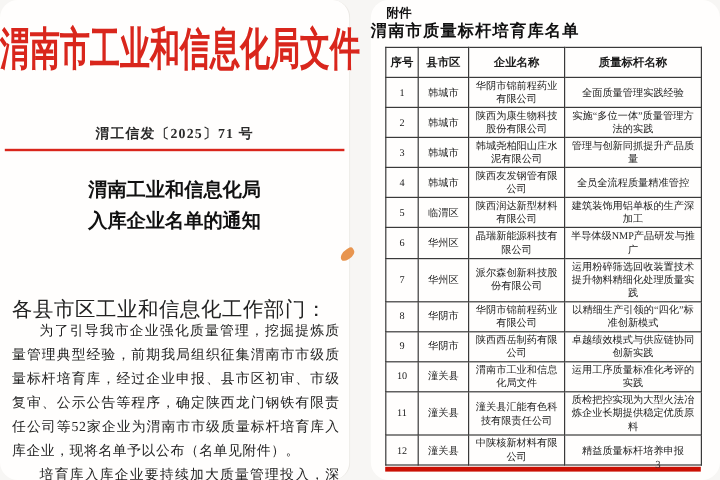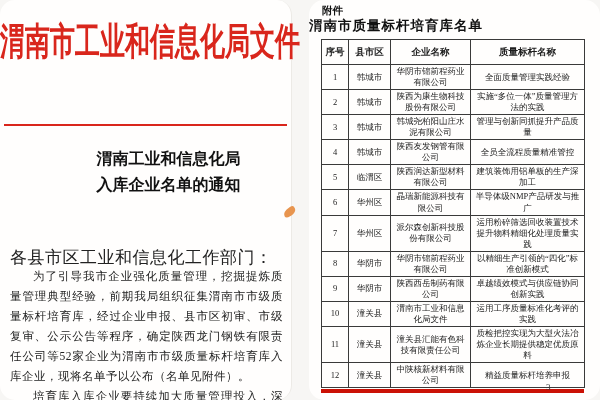--- a/index.html
+++ b/index.html
@@ -27,21 +27,21 @@
     text-align:center; font-size:11.5px; color:#2a2a2a;
     font-weight:bold; letter-spacing:1px;
   }
   .red-rule {
     position:absolute; top:124px; left:4px; right:4px; height:2px;
     background:#d9261c;
   }
   .doc-title {
     position:absolute; top:146px; left:0; width:100%;
     text-align:center; font-size:16px; font-weight:bold;
-    line-height:26px; color:#111;margin-left:23px;
+    line-height:26px; color:#111;
   }
   .salutation {
     position:absolute; top:246px; left:10px; right:8px;
     font-size:17px; color:#222; letter-spacing:0.5px;
   }
   .body-text {
     position:absolute; top:266px; left:10px; right:8px;
     font-size:11.5px; line-height:20px; color:#222;
     text-align:justify; letter-spacing:0.5px;
   }
@@ -87,20 +87,21 @@
   .page-num {
     position:absolute; top:382px; left:546px;
     font-size:9px; color:#333;
   }
 </style>
 </head>
 <body>
 
 <div class="page page-left">
   <div class="red-title" style="color: rgb(217, 38, 28);">渭南市工业和信息化局文件</div>
+  <div class="doc-number">渭工信发〔2025〕71 号</div>
   <div class="red-rule" style="background: rgb(217, 38, 28);"></div>
   <div class="doc-title">
     <div>渭南工业和信息化局</div>
     <div>入库企业名单的通知</div>
   </div>
   <div class="orange-mark" style="background: rgb(232, 149, 79);"></div>
   <div class="salutation">各县市区工业和信息化工作部门：</div>
   <div class="body-text">
     <p>为了引导我市企业强化质量管理，挖掘提炼质量管理典型经验，前期我局组织征集渭南市市级质量标杆培育库，经过企业申报、县市区初审、市级复审、公示公告等程序，确定陕西龙门钢铁有限责任公司等52家企业为渭南市市级质量标杆培育库入库企业，现将名单予以公布（名单见附件）。</p>
     <p>培育库入库企业要持续加大质量管理投入，深化质量创</p>

